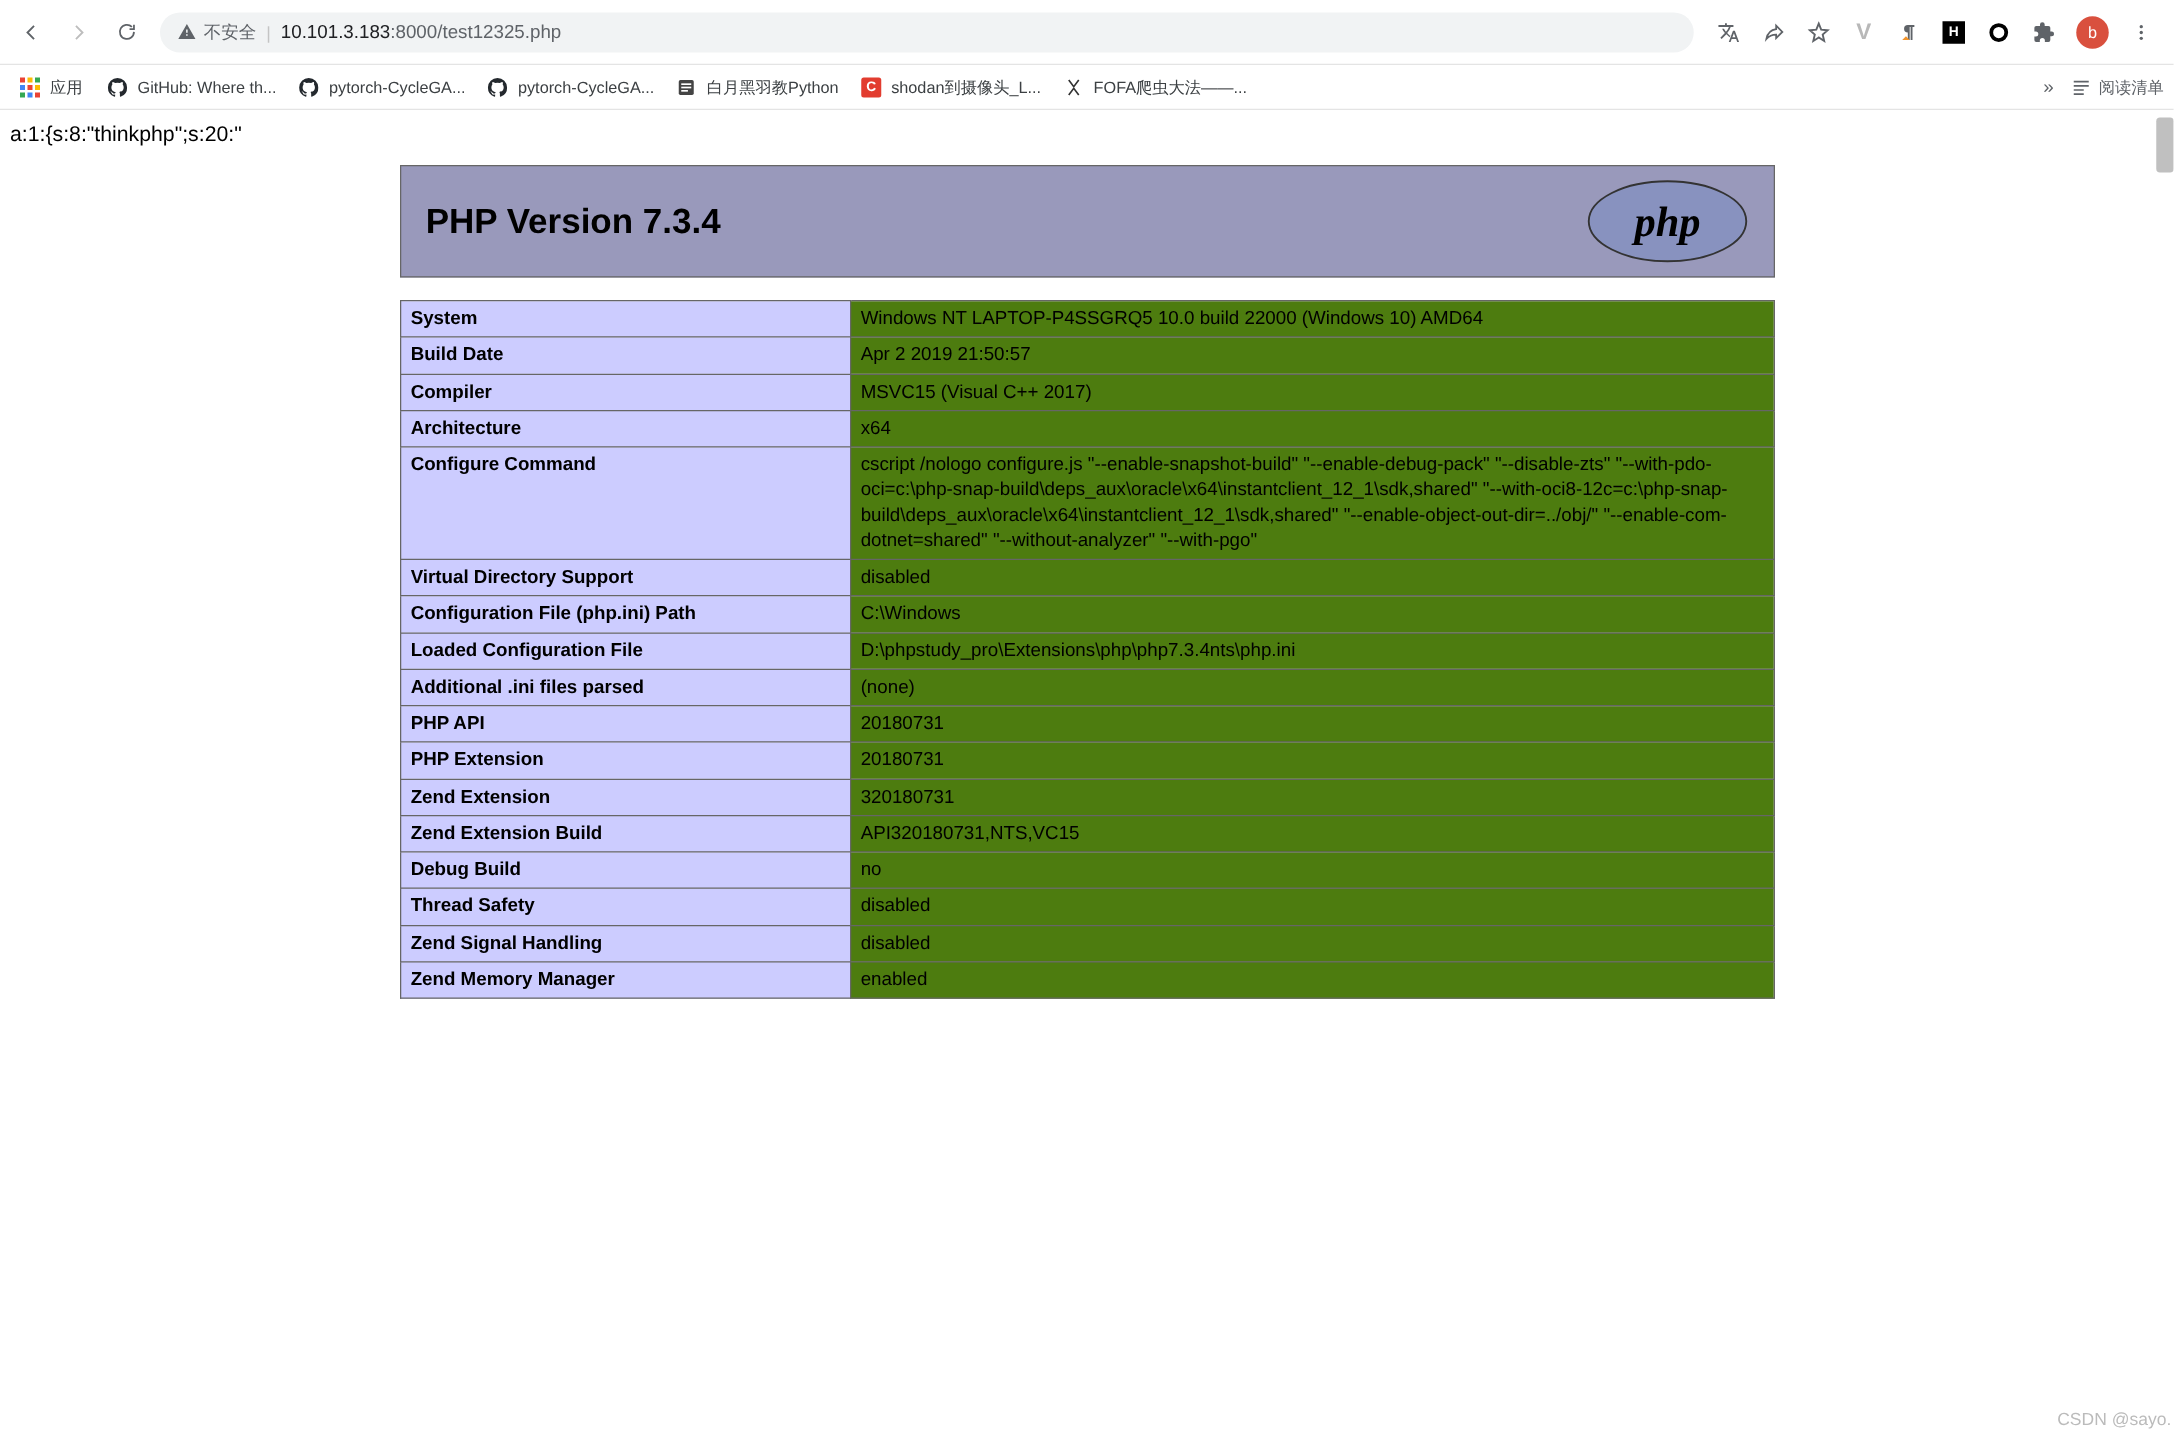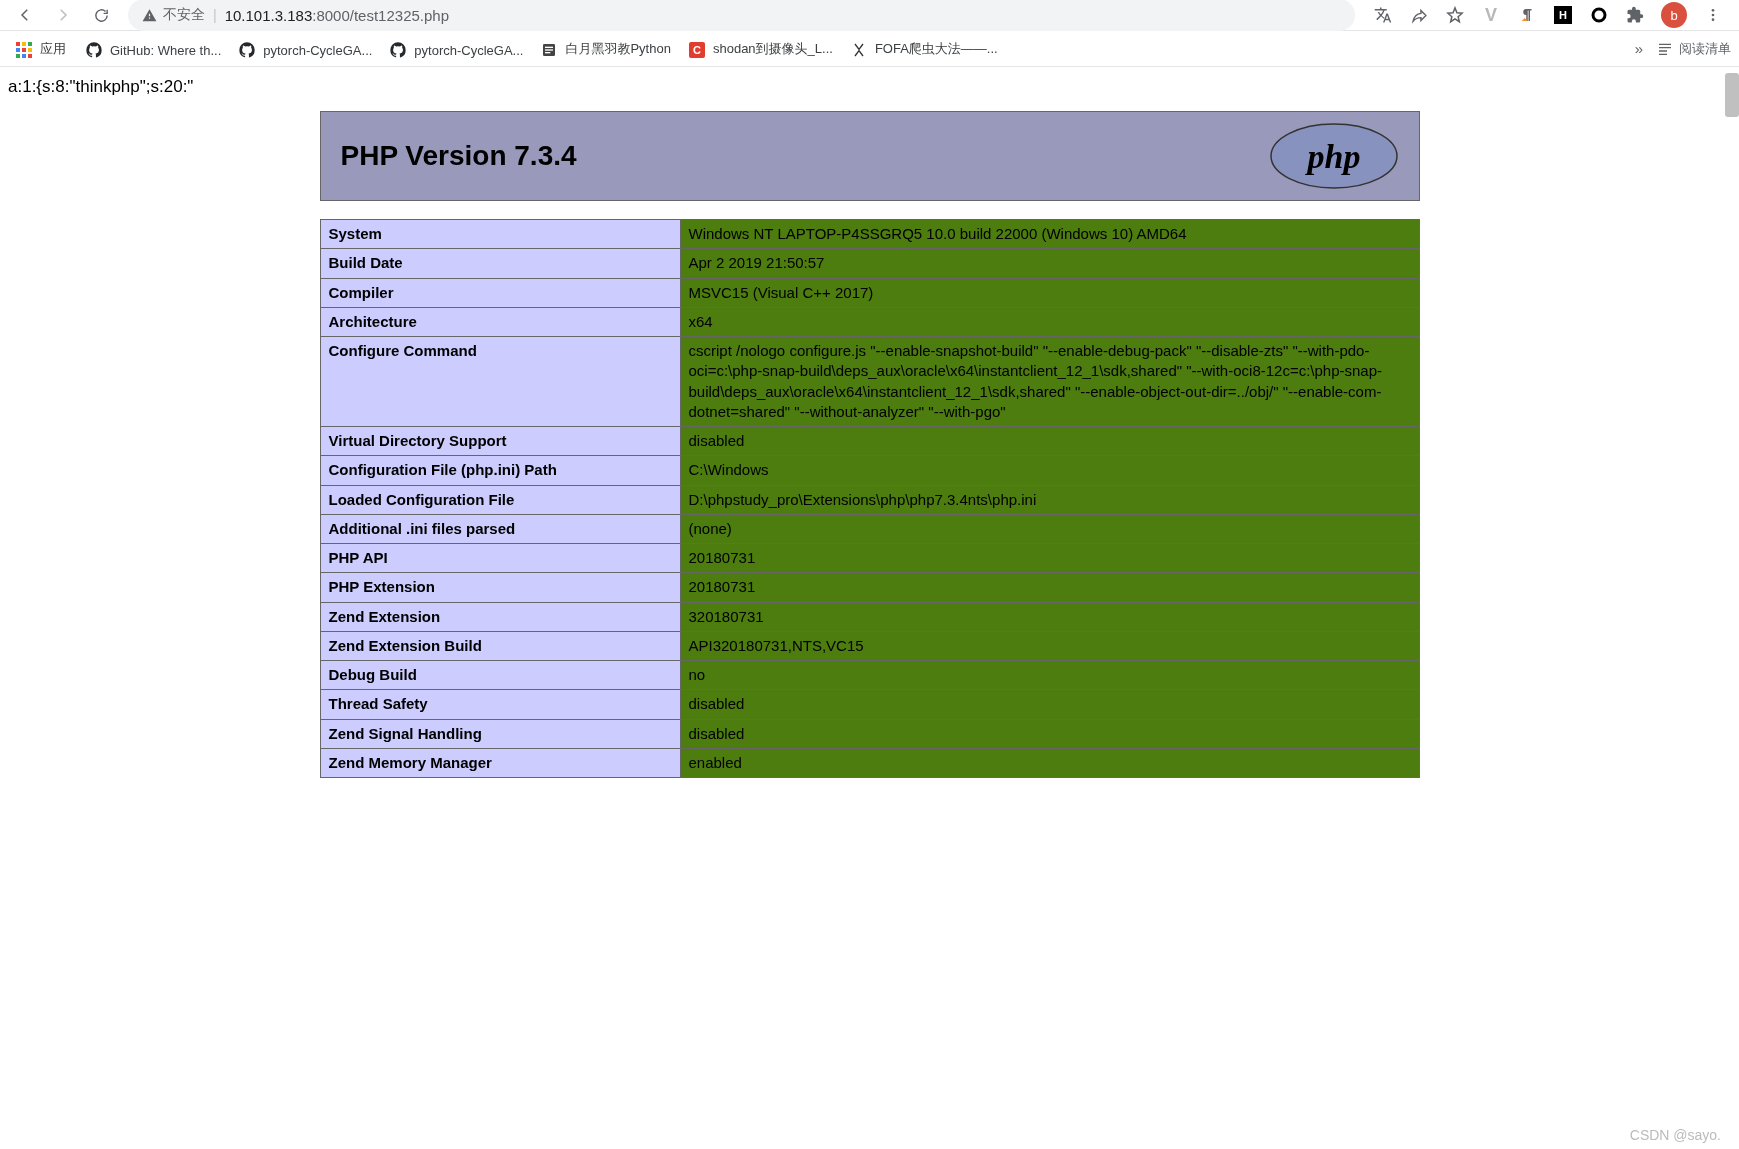--- a/index.html
+++ b/index.html
@@ -1,33 +1,33 @@
 <!DOCTYPE html>
 <html><head>
 <meta charset="utf-8">
 <style>
 * { box-sizing: border-box; margin: 0; padding: 0; }
 body { font-family: "Segoe UI", "Microsoft YaHei", Tahoma, sans-serif; font-size: 14px; background: #fff; }
 
 
-.chrome-toolbar { display: flex; align-items: center; height: 31px; padding: 0 8px; gap: 4px; border-bottom: 1px solid #e4e4e4; }
+.chrome-toolbar { display: flex; align-items: center; height: 52px; padding: 0 8px; gap: 4px; border-bottom: 1px solid #e4e4e4; }
 .nav-btn { width: 34px; height: 34px; display: flex; align-items: center; justify-content: center; border-radius: 50%; color: #5f6368; cursor: pointer; }
 .nav-btn.dis { color: #bdbdbd; }
 .address-bar { flex: 1; height: 32px; background: #f1f3f4; border-radius: 16px; display: flex; align-items: center; padding: 0 14px; color: #3c4043; margin: 0 6px; gap: 8px; }
 .addr-text { font-size: 15px; color: #202124; white-space: nowrap; }
 .addr-text .gray { color: #5f6368; }
 .addr-insecure { color: #5f6368; font-size: 14px; display: flex; align-items: center; gap: 6px; }
 .addr-sep { color: #c4c4c4; }
 .toolbar-icons { display: flex; align-items: center; gap: 16px; padding: 0 8px; }
 .toolbar-icon { width: 20px; height: 20px; display: flex; align-items: center; justify-content: center; color: #5f6368; cursor: pointer; }
 .avatar-circle { width: 26px; height: 26px; border-radius: 50%; background: #d9503e; color: #fff; display: flex; align-items: center; justify-content: center; font-size: 13px; }
 
 
 .bookmarks-bar { display: flex; align-items: center; height: 36px; padding: 0 8px; border-bottom: 1px solid #e4e4e4; gap: 4px; font-size: 13px; }
-.bk-item { display: flex; align-items: flex-end; gap: 8px; padding: 4px 8px; border-radius: 4px; cursor: pointer; color: #3c4043; white-space: nowrap; }
+.bk-item { display: flex; align-items: center; gap: 8px; padding: 4px 8px; border-radius: 4px; cursor: pointer; color: #3c4043; white-space: nowrap; }
 .bk-icon { width: 16px; height: 16px; display: flex; align-items: center; justify-content: center; border-radius: 3px; font-size: 11px; }
 .bk-apps { display: grid; grid-template-columns: repeat(3,4px); grid-template-rows: repeat(3,4px); gap: 2px; }
 .bk-apps span:nth-child(1){background:#ea4335;} .bk-apps span:nth-child(2){background:#fbbc05;} .bk-apps span:nth-child(3){background:#34a853;}
 .bk-apps span:nth-child(4){background:#4285f4;} .bk-apps span:nth-child(5){background:#ea4335;} .bk-apps span:nth-child(6){background:#fbbc05;}
 .bk-apps span:nth-child(7){background:#34a853;} .bk-apps span:nth-child(8){background:#4285f4;} .bk-apps span:nth-child(9){background:#ea4335;}
 .bk-spacer { flex: 1; }
 .bk-right { display: flex; align-items: center; gap: 14px; color: #5f6368; }
 .reading-list { display: flex; align-items: center; gap: 6px; cursor: pointer; }
 
 
@@ -38,21 +38,21 @@
 
 .phpinfo-wrap { width: 1100px; margin: 0 auto; }
 .php-header { background: #99b; border: 1px solid #666; display: flex; align-items: center; justify-content: space-between; padding: 14px 20px; height: 90px; }
 .php-header h1 { font-size: 28px; font-weight: 700; color: #000; }
 .php-logo { width: 130px; height: 68px; }
 .php-table { width: 100%; border-collapse: collapse; margin-top: 18px; }
 .php-table td { border: 1px solid #666; padding: 4px 8px; font-size: 15px; vertical-align: top; line-height: 1.35; }
 .php-table td.k { background: #ccf; font-weight: 700; width: 360px; color: #000; }
 .php-table td.v { background: #4d7c0f; color: #000; word-break: break-word; }
 
-.watermark { position: fixed; right: 18px; bottom: 6px; font-size: 14px; color: #bbb; font-family: sans-serif; }
+.watermark { position: fixed; right: 2px; bottom: 6px; font-size: 14px; color: #bbb; font-family: sans-serif; }
 
 svg { display: block; }
 </style>
 </head>
 <body>
 
 <div class="chrome-toolbar">
   <div class="nav-btn">
     <svg width="18" height="18" viewBox="0 0 24 24">
         <path fill="none" stroke="#5f6368" stroke-width="2" d="M15 5l-7 7 7 7"></path>

